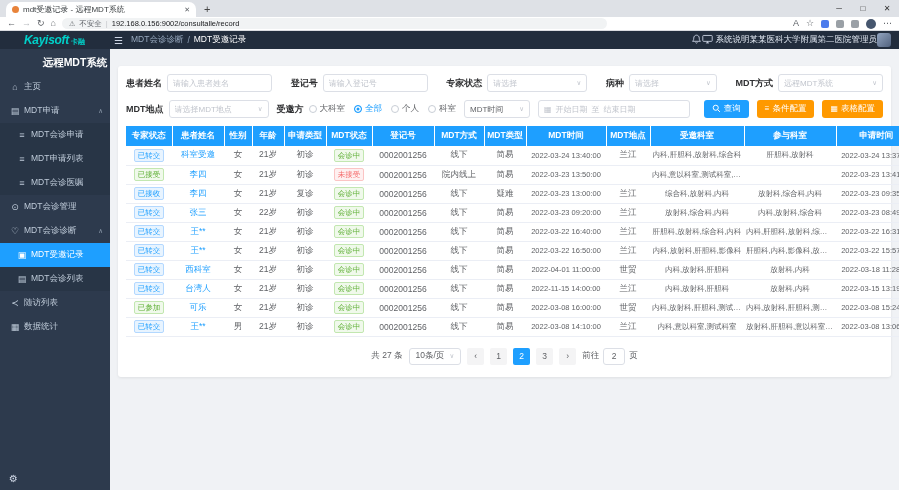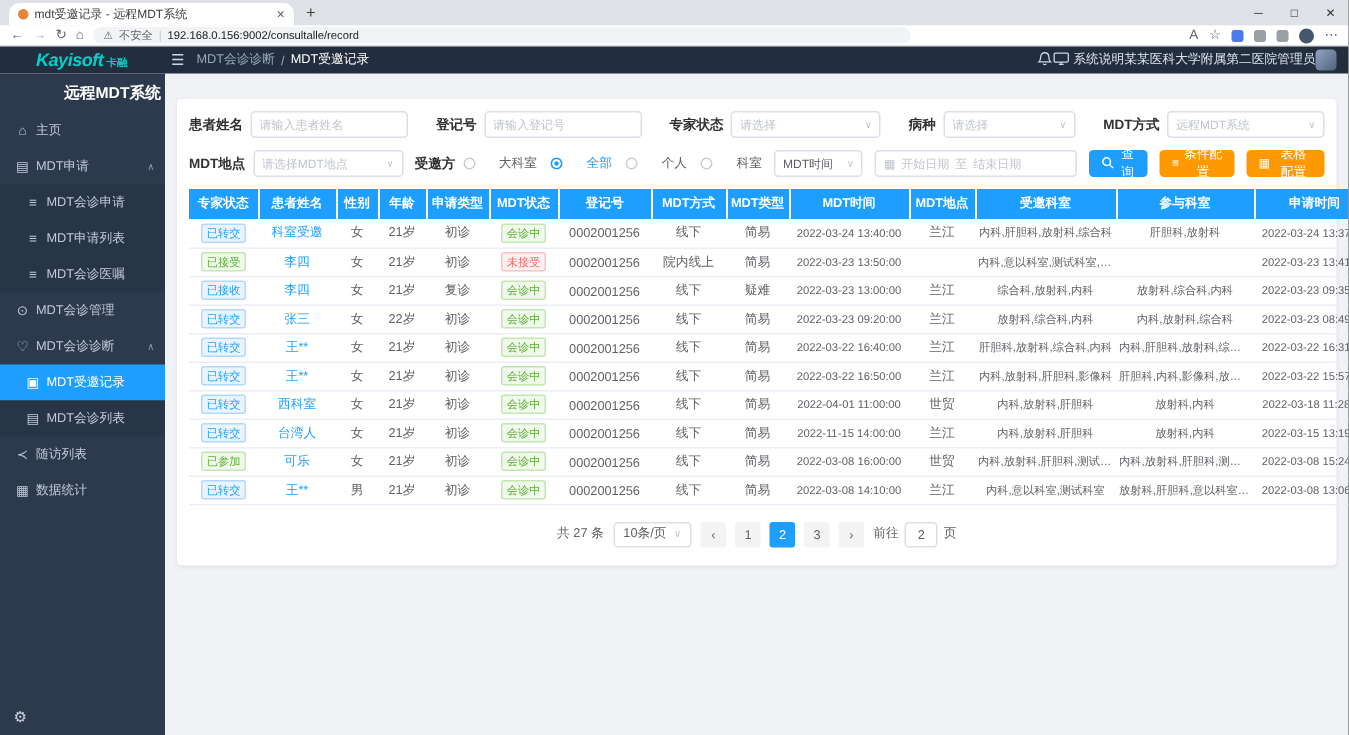--- a/index.html
+++ b/index.html
@@ -63,21 +63,21 @@
   .f-label{font-weight:bold;}
   .f-input,.f-select{height:18px;border:1px solid #dcdfe6;border-radius:3px;background:#fff;display:flex;align-items:center;padding:0 5px;font-size:8px;color:#c0c4cc;}
   input.f-input{color:#606266;}
   input.f-input::placeholder{color:#c0c4cc;}
   .f-select{justify-content:space-between;gap:8px;}
   .f-select .val{overflow:hidden;white-space:nowrap;}
   .f-select.dark .val{color:#606266;}
   .arrow-down{font-size:6.5px;color:#c0c4cc;}
   .w105{width:105px;} .w100{width:100px;} .w88{width:88px;} .w64{width:66px;}
   .radios{display:flex;align-items:center;gap:9px;}
-  .radio{display:flex;align-items:center;gap:16px;cursor:pointer;}
+  .radio{display:flex;align-items:center;gap:3px;cursor:pointer;}
   .radio-dot{width:8px;height:8px;border:1px solid #c9ced6;border-radius:50%;background:#fff;flex:none;}
   .radio.selected .radio-dot{border-color:var(--accent-blue,#1e9fff);background:var(--accent-blue,#1e9fff);box-shadow:inset 0 0 0 1.5px #fff;}
   .radio-label{font-size:8.5px;color:#606266;}
   .radio.selected .radio-label{color:var(--accent-blue,#1e9fff);text-align:center;}
   .daterange{width:152px;height:18px;border:1px solid #dcdfe6;border-radius:3px;display:flex;align-items:center;gap:4px;padding:0 5px;font-size:8px;color:#c0c4cc;}
   .cal-ic{font-size:8px;color:#c0c4cc;}
   .btns{margin-left:auto;display:flex;gap:8px;}
   .btn{height:18px;border:none;border-radius:3px;display:flex;align-items:center;gap:3px;padding:0 8px;font-size:8.5px;color:#fff;cursor:pointer;font-family:inherit;}
   .btn-primary{background:var(--accent-blue,#1e9fff);}
   .btn-warning{background:var(--accent-orange,#ff9900);}

